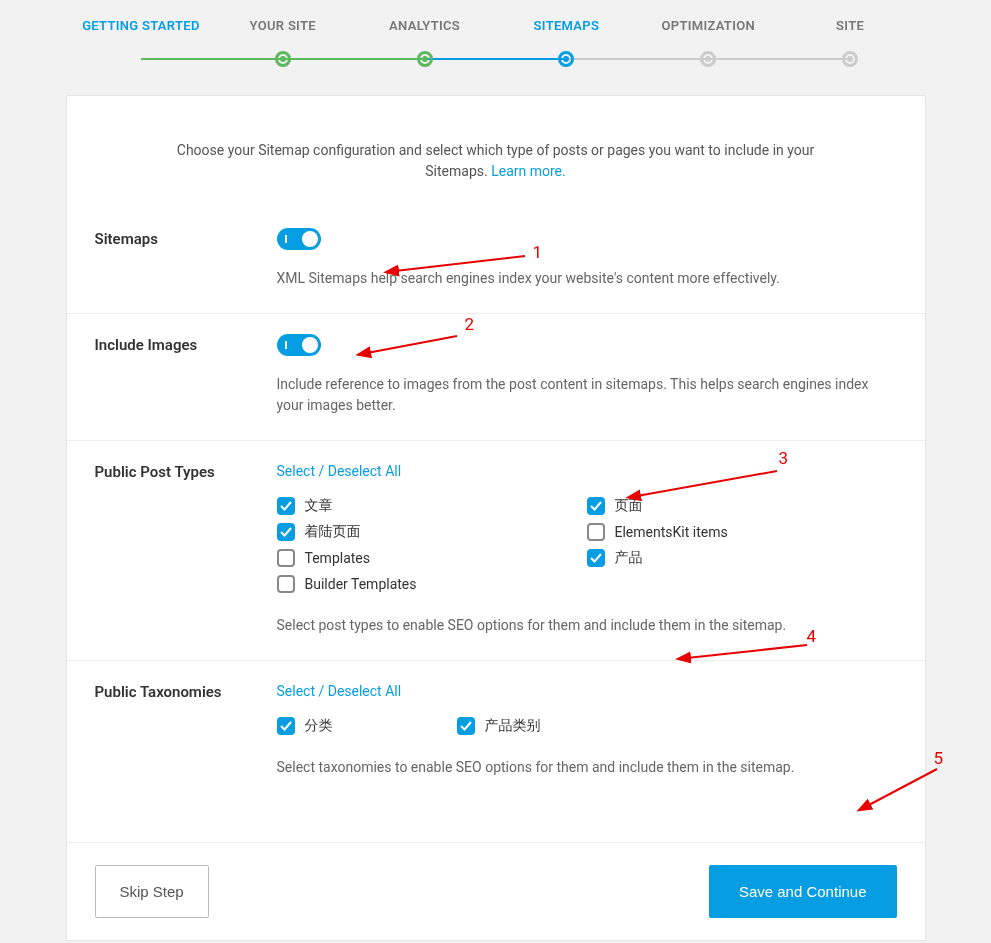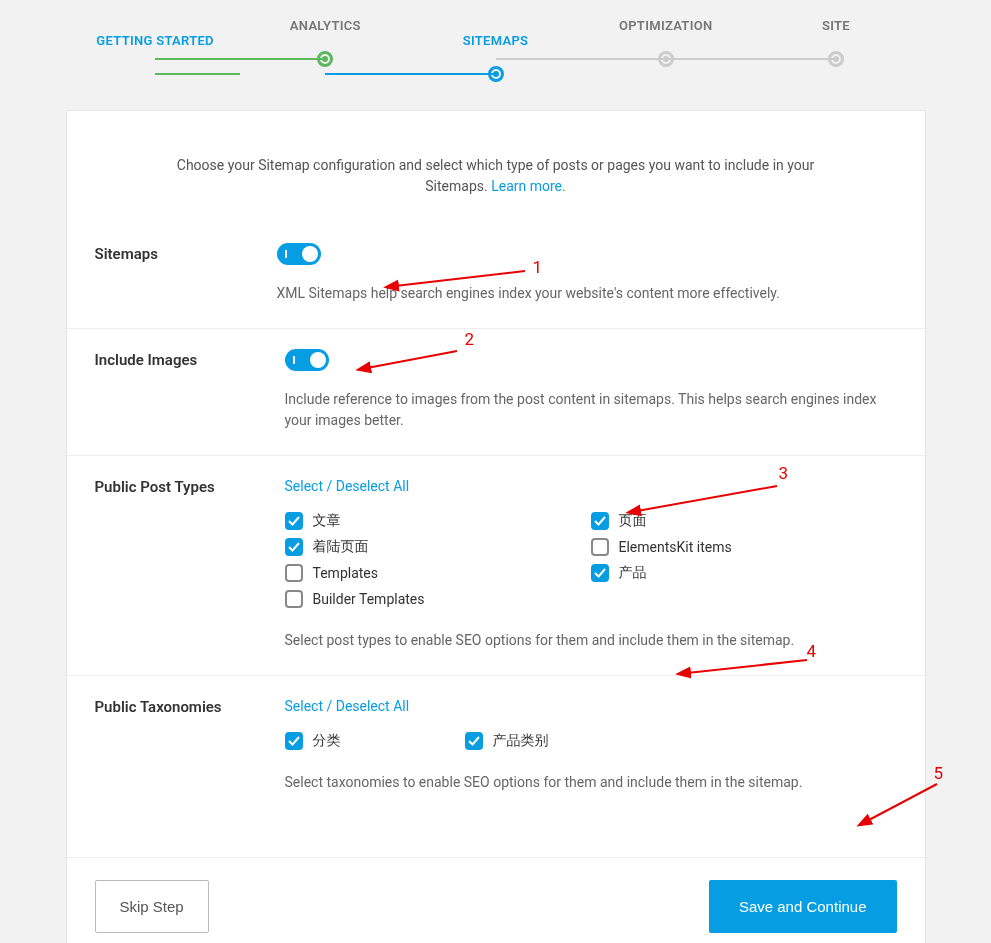--- a/index.html
+++ b/index.html
@@ -20,21 +20,21 @@
     text-align: center;
     flex: 1;
     position: relative;
   }
   .step-label {
     font-size: 13px;
     font-weight: 600;
     color: #777;
     letter-spacing: 0.3px;
   }
-  .step.active .step-label { color: #069de3; margin-top: 15px; }
+  .step.active .step-label { color: #069de3; }
   .step-dot-row {
     margin-top: 18px;
     position: relative;
     height: 16px;
   }
   .step-line {
     position: absolute;
     top: 7px;
     height: 2px;
     width: 100%;
@@ -97,21 +97,21 @@
     font-size: 14px;
     margin: 12px 80px 26px 80px;
     line-height: 1.5;
   }
   p.subtitle a { color: #069de3; text-decoration: none; }
 
   .section {
     display: flex;
     padding: 20px 28px 24px 28px;
   }
-  .section + .section { border-top: 1px solid #eee; gap: 8px; }
+  .section + .section { border-top: 1px solid #eee; }
   .section-label {
     width: 182px;
     font-size: 15px;
     font-weight: 600;
     color: #333;
     padding-top: 2px;
   }
   .section-body { flex: 1; }
   .toggle {
     width: 44px;
@@ -219,20 +219,24 @@
 </style>
 </head>
 <body>
 
 <div class="stepper">
   <div class="step active">
     <div class="step-label">GETTING STARTED</div>
     <div class="step-dot-row"></div>
   </div>
   <div class="step">
+    <div class="step-label">YOUR SITE</div>
+    <div class="step-dot-row"><span class="step-line green"></span><span class="step-dot outlined green"></span></div>
+  </div>
+  <div class="step">
     <div class="step-label">ANALYTICS</div>
     <div class="step-dot-row"><span class="step-line green"></span><span class="step-dot outlined green"></span></div>
   </div>
   <div class="step active">
     <div class="step-label">SITEMAPS</div>
     <div class="step-dot-row"><span class="step-line blue"></span><span class="step-dot outlined blue"></span></div>
   </div>
   <div class="step">
     <div class="step-label">OPTIMIZATION</div>
     <div class="step-dot-row"><span class="step-line"></span><span class="step-dot outlined grey"></span></div>

